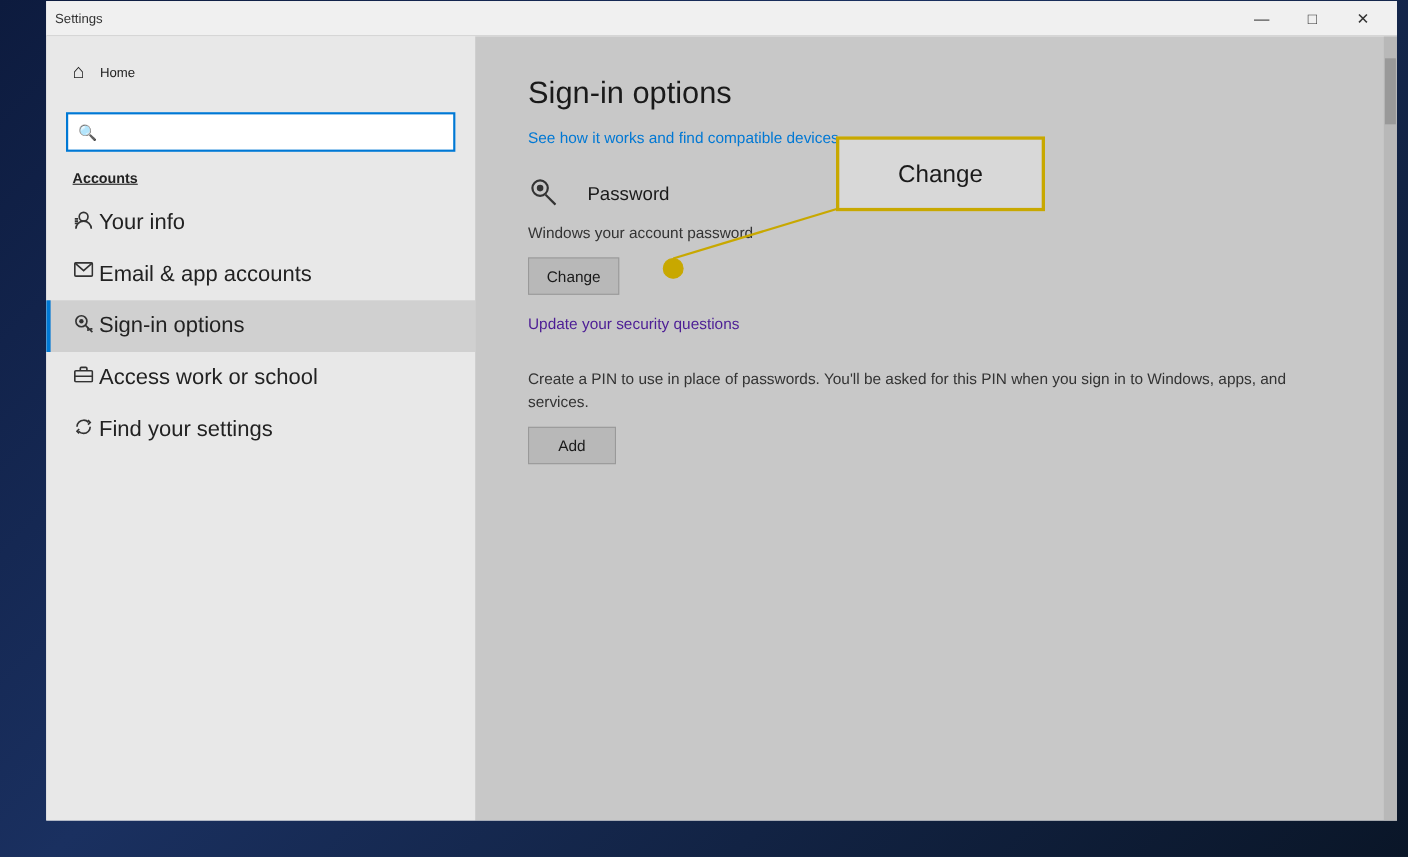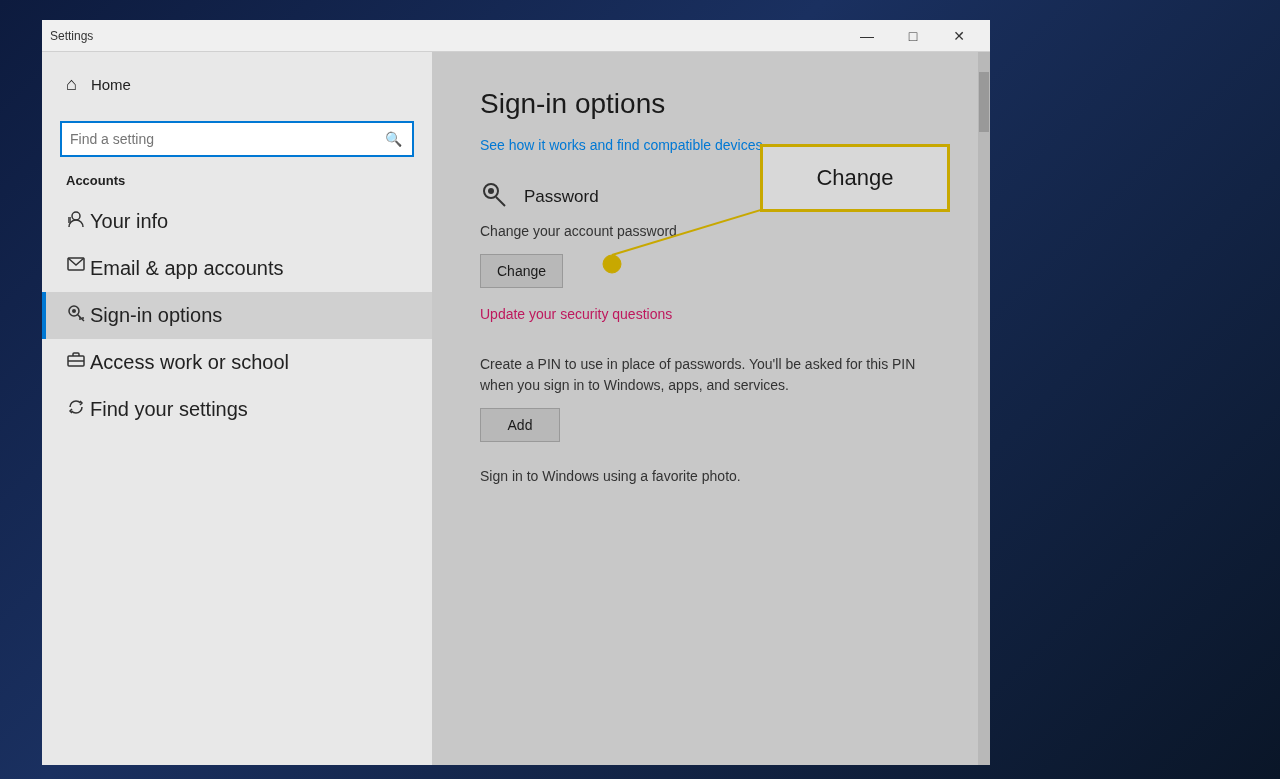--- a/index.html
+++ b/index.html
@@ -17,23 +17,23 @@
     .bg {
       position: absolute;
       inset: 0;
       background: linear-gradient(135deg, #0d1b3e 0%, #1a3060 40%, #0a1628 100%);
       z-index: 0;
     }
 
     
     .window {
       position: absolute;
-      top: 20px;
+      top: 1px;
       left: 42px;
-      width: 948px;
+      width: 1228px;
       height: 745px;
       background: #f0f0f0;
       z-index: 1;
       display: flex;
       flex-direction: column;
     }
 
     
     .title-bar {
       height: 32px;
@@ -93,21 +93,21 @@
       padding: 22px 24px;
       cursor: pointer;
       color: #222;
     }
 
     .sidebar-home-icon {
       font-size: 18px;
     }
 
     .sidebar-home-label {
-      font-size: 15px;
+      font-size: 12px;
       font-weight: 400;
     }
 
     .search-box {
       margin: 4px 18px 14px 18px;
       display: flex;
       align-items: center;
       border: 2px solid #0078d4;
       background: white;
       height: 36px;
@@ -133,20 +133,21 @@
       font-size: 14px;
     }
 
     .sidebar-section-label {
       font-size: 11px;
       font-weight: 700;
       color: #222;
       padding: 4px 24px 8px 24px;
       text-transform: uppercase;
       letter-spacing: 0.5px;
+      text-decoration: underline;
     }
 
     
     .sidebar-section-label.accounts {
       font-size: 13px;
       font-weight: 600;
       text-transform: none;
       padding: 2px 24px 10px 24px;
       letter-spacing: 0;
     }
@@ -209,21 +210,21 @@
     }
 
     
     .section {
       margin-bottom: 24px;
     }
 
     .section-header {
       display: flex;
       align-items: center;
-      gap: 18px;
+      gap: 28px;
       margin-bottom: 8px;
     }
 
     .section-icon {
       font-size: 22px;
       color: #333;
     }
 
     .section-title {
       font-size: 17px;
@@ -243,21 +244,21 @@
       border: 1px solid #999;
       padding: 6px 16px;
       font-size: 14px;
       color: #1a1a1a;
       cursor: pointer;
       min-width: 80px;
       height: 34px;
     }
 
     .section-link {
-      color: #be185d;
+      color: #4c1d95;
       font-size: 14px;
       cursor: pointer;
       text-decoration: none;
       display: inline-block;
       margin-top: 4px;
       margin-bottom: 8px;
     }
 
     
     .scrollbar-track {
@@ -327,21 +328,20 @@
 
   <div class="content-area">
 
     <div class="sidebar">
       <div class="sidebar-home">
         <span class="sidebar-home-icon">⌂</span>
         <span class="sidebar-home-label">Home</span>
       </div>
 
       <div class="search-box">
-        <input class="search-input" type="text" placeholder="Find a setting" style="">
         <div class="search-icon">🔍</div>
       </div>
 
       <div class="sidebar-section-label accounts">Accounts</div>
 
       <div class="nav-item">
         <span class="nav-icon">
           <svg width="18" height="18" viewBox="0 0 18 18" fill="none" xmlns="http://www.w3.org/2000/svg">
             <circle cx="9" cy="6" r="4" stroke="#333" stroke-width="1.5" fill="none"></circle>
             <path d="M2 17c0-3.866 3.134-7 7-7s7 3.134 7 7" stroke="#333" stroke-width="1.5" fill="none"></path>
@@ -410,21 +410,21 @@
         <div class="section-header">
           <span class="section-icon">
             <svg width="26" height="26" viewBox="0 0 26 26" fill="none" xmlns="http://www.w3.org/2000/svg">
               <circle cx="11" cy="10" r="7" stroke="#333" stroke-width="2" fill="none"></circle>
               <circle cx="11" cy="10" r="3" fill="#333"></circle>
               <line x1="16" y1="16" x2="25" y2="25" stroke="#333" stroke-width="2"></line>
             </svg>
           </span>
           <span class="section-title">Password</span>
         </div>
-        <p class="section-desc">Change your account password</p>
+        <p class="section-desc">Windows your account password</p>
 
         
         <div style="position:relative; display:inline-block;">
           <button class="action-btn">Change</button>
 
           
           <svg class="connector-svg" width="400" height="150">
             <circle cx="72" cy="140" r="9" fill="#c8a800" stroke="#c8a800"></circle>
             <line x1="72" y1="131" x2="280" y2="68" stroke="#c8a800" stroke-width="2"></line>
           </svg>
@@ -439,21 +439,20 @@
       </div>
 
       
       <div class="section pin-section">
         <p class="section-desc">Create a PIN to use in place of passwords. You'll be asked for this PIN when you sign in to Windows, apps, and services.</p>
         <button class="action-btn">Add</button>
       </div>
 
       
       <div class="section" style="margin-top: 24px;">
-        <p class="section-desc">Sign in to Windows using a favorite photo.</p>
       </div>
 
       
       <div class="scrollbar-track">
         <div class="scrollbar-thumb"></div>
       </div>
     </div>
 
   </div>
 </div>

